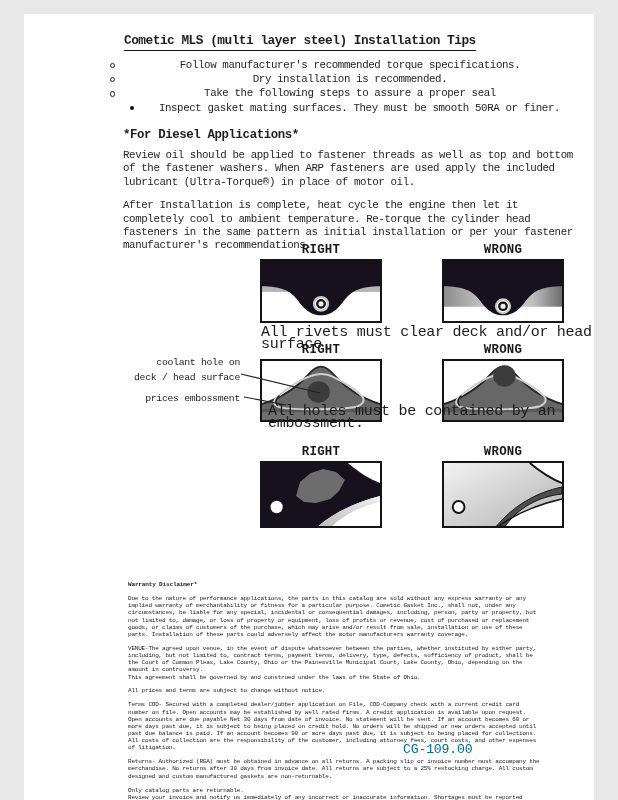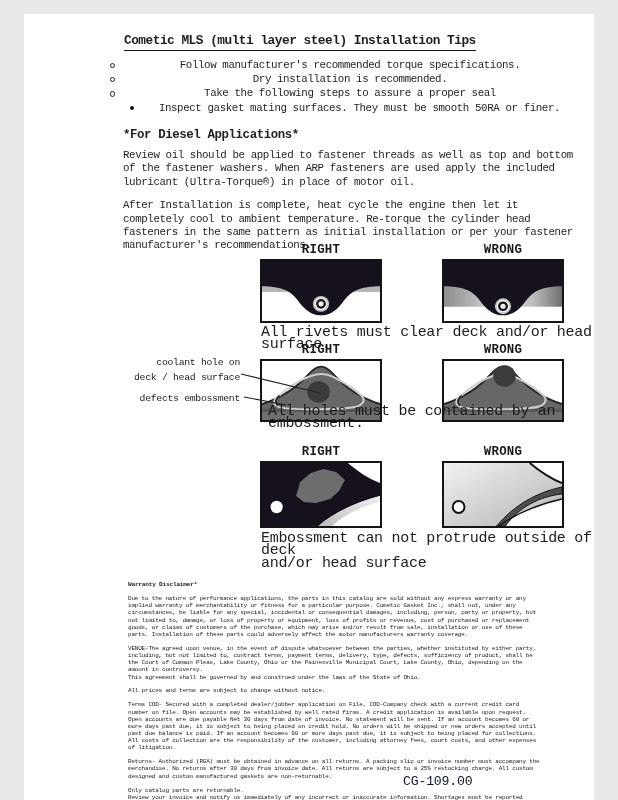--- a/index.html
+++ b/index.html
@@ -46,21 +46,21 @@
     position:absolute;left:90px;width:126px;text-align:right;font-size:9.8px;
     letter-spacing:-0.3px;line-height:15px;white-space:pre-line;color:#1a1a1a;
   }
   .leader-svg{position:absolute;left:205px;top:350px;pointer-events:none;}
   
   .legal{position:absolute;left:104px;top:567px;width:414px;font-size:6px;
     letter-spacing:-0.2px;line-height:7.15px;color:#222;}
   .legal h3{font-size:6.1px;margin:0 0 7px 0;font-weight:bold;}
   .legal p{margin:0 0 6.8px 0;white-space:pre-line;}
   
-  .part-number{position:absolute;left:379px;top:760px;font-size:13.2px;letter-spacing:-0.2px;color:#0f172a;}
+  .part-number{position:absolute;left:379px;top:728px;font-size:13.2px;letter-spacing:-0.2px;color:#0369a1;}
 </style>
 </head>
 <body>
 
 <div class="page">
 
   <div class="title">Cometic MLS (multi layer steel) Installation Tips</div>
 
   <div class="tips">
     <div class="b">Follow manufacturer's recommended torque specifications.</div>
@@ -146,21 +146,21 @@
             <circle cx="62" cy="16" r="11.5" fill="#3b3b3b"></circle>
           </svg>
         </div>
       </div>
     </div>
   </div>
   <div class="caption" style="left:244px;top:392px">All holes must be contained by an embossment.</div>
 
   <div class="anno" style="top:341px">coolant hole on
 deck / head surface</div>
-  <div class="anno" style="top:377px">defects embossment</div>
+  <div class="anno" style="top:377px">prices embossment</div>
   <svg class="leader-svg" width="100" height="45">
     <line x1="12" y1="10" x2="91" y2="29" stroke="#222" stroke-width="1.1"></line>
     <line x1="15" y1="33" x2="57" y2="41" stroke="#222" stroke-width="1.1"></line>
   </svg>
 
   <div class="dia-row" style="top:431px">
     <div class="dia-pair">
       <div class="dia-col">
         <div class="dia-label">RIGHT</div>
         <div class="dia-box">
@@ -193,22 +193,20 @@
             <path d="M0,0 H88 C99,9 110,16 121,20 V36 C96,41.5 72,52 56,63 H0 Z" fill="url(#g4)"></path>
             <path d="M88,0 C99,9 110,16 121,20" fill="none" stroke="#141414" stroke-width="2"></path>
             <path d="M121,24 C95,29.5 72,42 54,63 L63,63 C76,45 97,33.5 121,31 Z" fill="#4e4e4e" stroke="#141414" stroke-width="1"></path>
             <path d="M121,36 C96,41.5 72,52 56,63" fill="none" stroke="#141414" stroke-width="1.3"></path>
             <circle cx="15" cy="44" r="6" fill="#ffffff" stroke="#141414" stroke-width="2"></circle>
           </svg>
         </div>
       </div>
     </div>
   </div>
-  <div class="caption" style="left:237px;top:519px">Embossment can not protrude outside of deck
-and/or head surface</div>
 
   <div class="legal">
     <h3>Warranty Disclaimer*</h3>
     <p>Due to the nature of performance applications, the parts in this catalog are sold without any express warranty or any implied warranty of merchantability or fitness for a particular purpose.  Cometic Gasket Inc., shall not, under any circumstances, be liable for any special, incidental or consequential damages, including, person, party or property, but not limited to, damage, or loss of property or equipment, loss of profits or revenue, cost of purchased or replacement goods, or claims of customers of the purchase, which may arise and/or result from sale, installation or use of these parts.  Installation of these parts could adversely affect the motor manufacturers warranty coverage.</p>
     <p>VENUE-The agreed upon venue, in the event of dispute whatsoever between the parties, whether instituted by either party, including, but not limited to, contract terms, payment terms, delivery, type, defects, sufficiency of product, shall be the Court of Common Pleas, Lake County, Ohio or the Painesville Municipal Court, Lake County, Ohio, depending on the amount in controversy.
 This agreement shall be governed by and construed under the laws of the State of Ohio.</p>
     <p>All prices and terms are subject to change without notice.</p>
     <p>Terms COD- Secured with a completed dealer/jobber application on File, COD-Company check with a current credit card number on file.  Open accounts may be established by well rated firms.  A credit application is available upon request.  Open accounts are due payable Net 30 days from date of invoice.  No statement will be sent.  If an account becomes 60 or more days past due, it is subject to being placed on credit hold.  No orders will be shipped or new orders accepted until past due balance is paid.  If an account becomes 90 or more days past due, it is subject to being placed for collections.  All costs of collection are the responsibility of the customer, including attorney fees, court costs, and other expenses of litigation.</p>
     <p>Returns- Authorized (RGA) must be obtained in advance on all returns.  A packing slip or invoice number must accompany the merchandise.  No returns after 30 days from invoice date.  All returns are subject to a 25% restocking charge.  All custom designed and custom manufactured gaskets are non-returnable.</p>
     <p>Only catalog parts are returnable.

